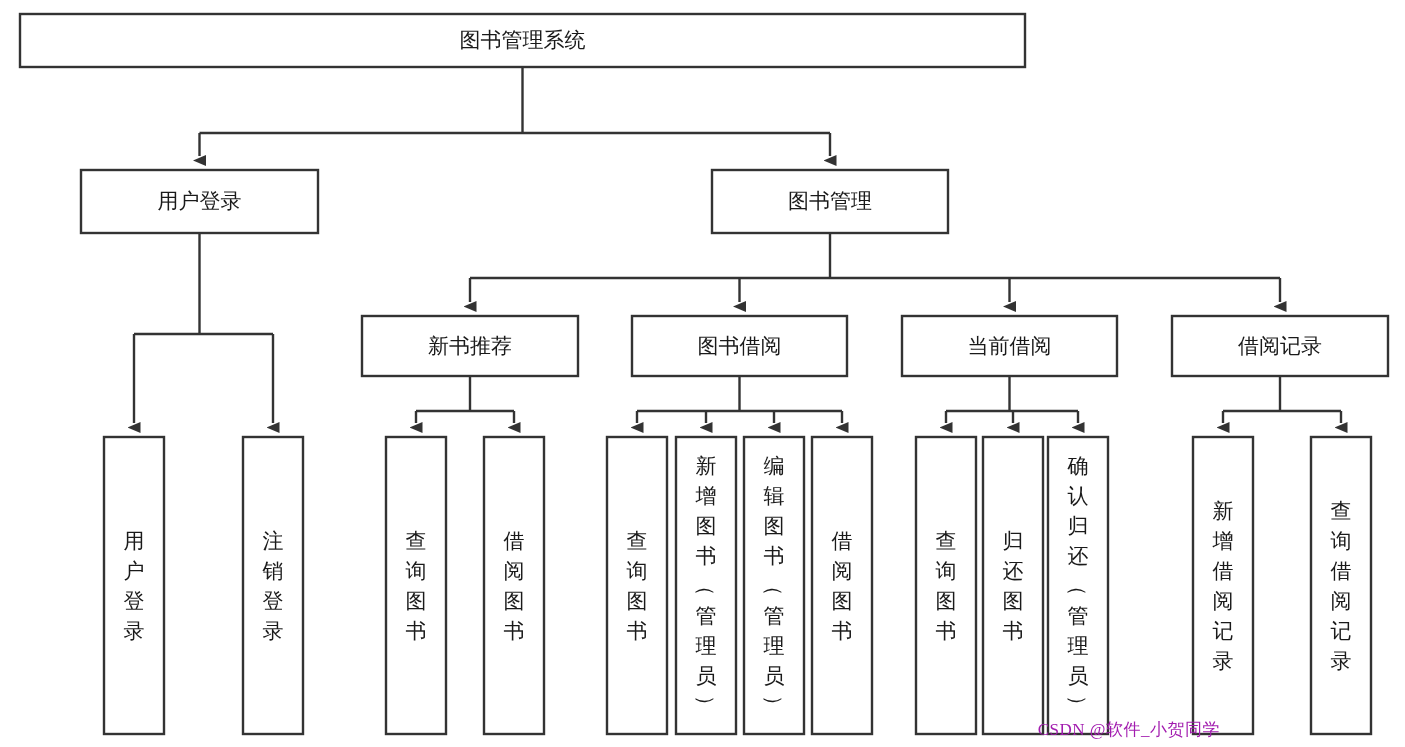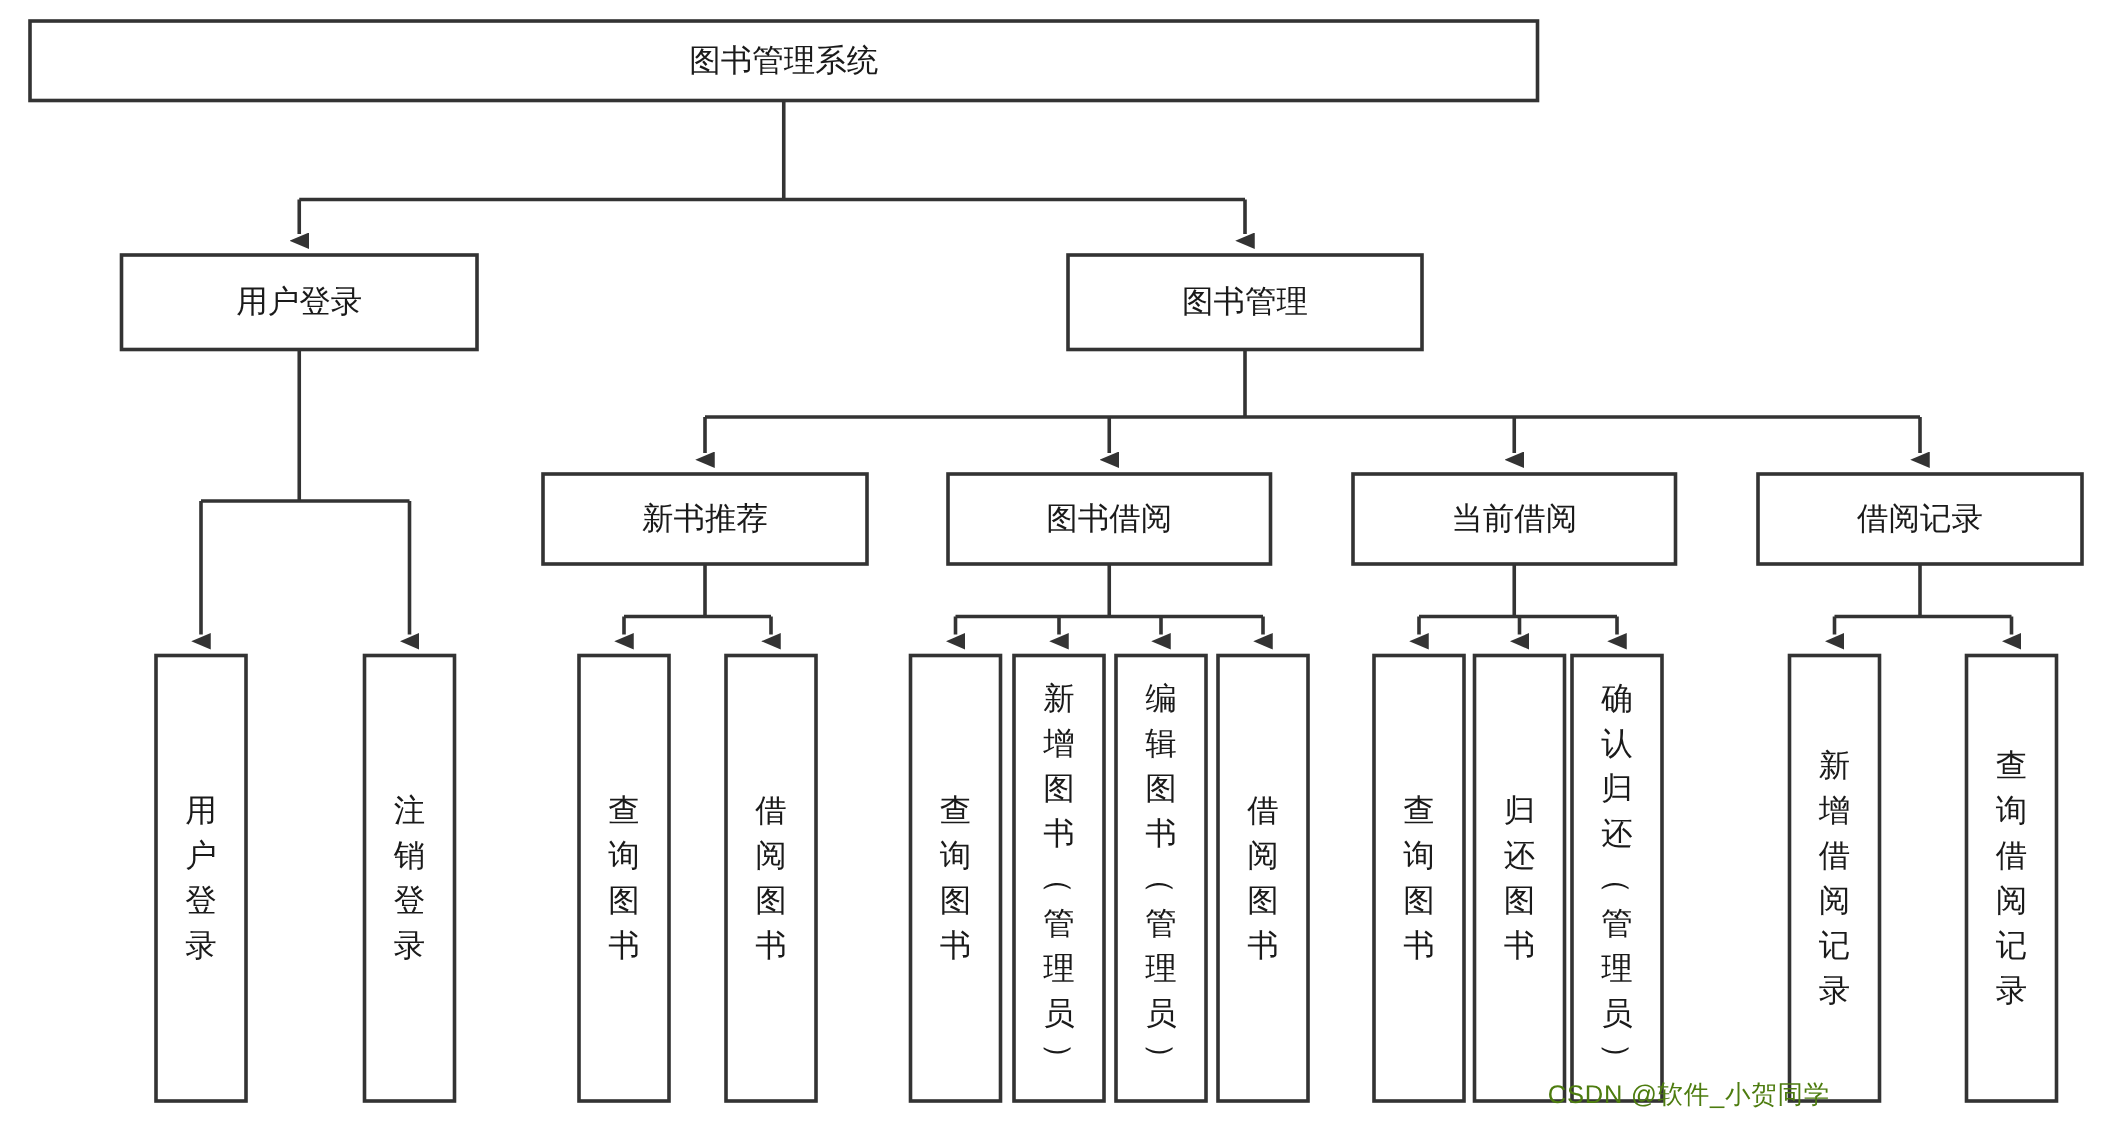--- a/index.html
+++ b/index.html
@@ -45,23 +45,23 @@
     fill: none;
   }
   .arrow-head {
     fill: #333333;
     stroke: none;
   }
   .watermark {
     position: absolute;
     right: 10px;
     bottom: 6px;
-    font-family: Liberation Sans, sans-serif;
+    font-family: Liberation Serif, serif;
     font-size: 17px;
-    color: #4d7c0f;
+    color: #a21caf;
     white-space: nowrap;
     letter-spacing: 0.5px;
   }
 </style>
 </head>
 <body>
 
 <div id="diagram-root">
   <svg width="1405" height="747" viewBox="0 0 1405 747">
     <defs>

